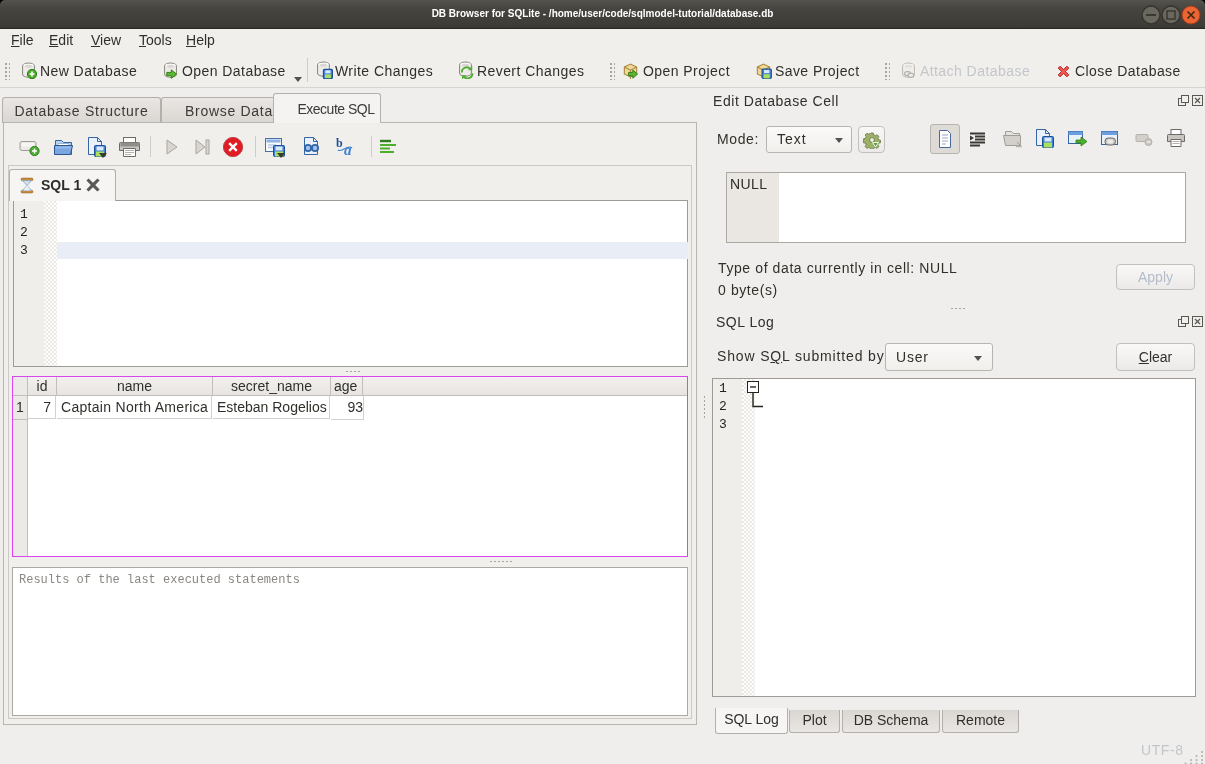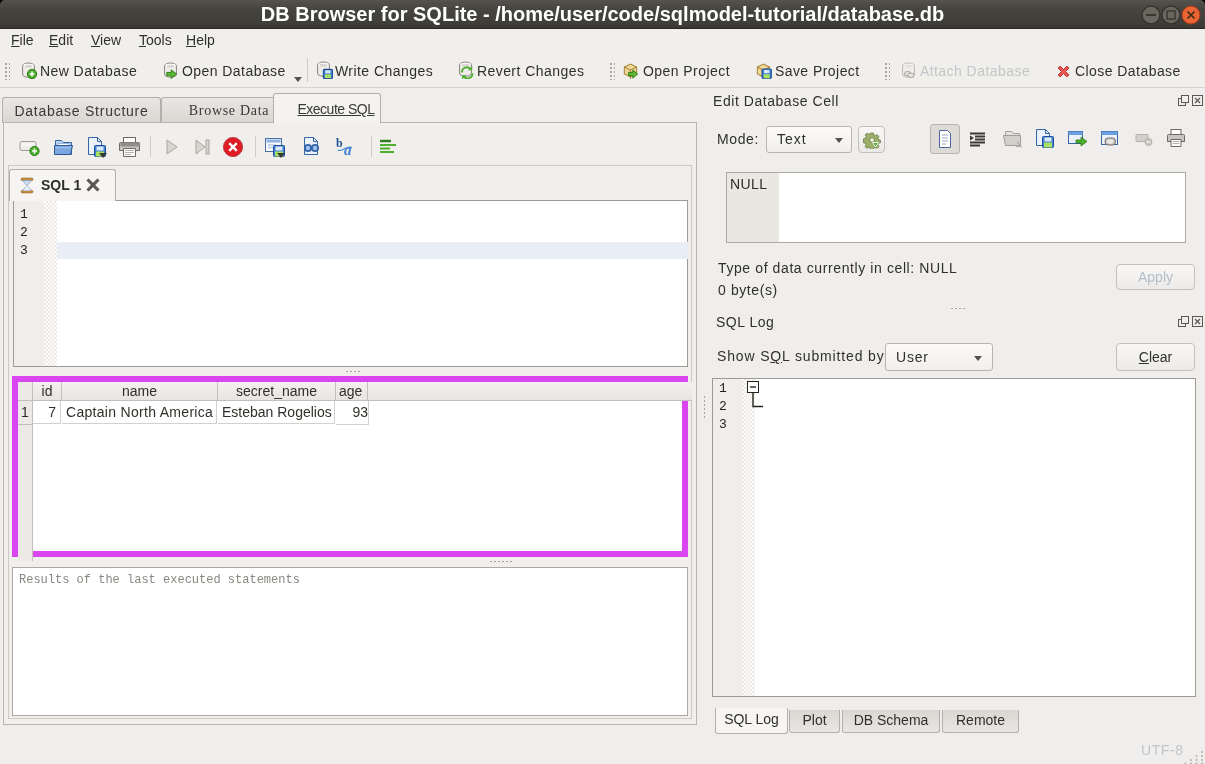--- a/index.html
+++ b/index.html
@@ -22,21 +22,21 @@
   .dots-h{position:absolute;height:3px;background-image:radial-gradient(circle,#aaa69f 0.9px,transparent 1.1px);background-size:4px 3px;}
   .dots-v{position:absolute;width:3px;background-image:radial-gradient(circle,#aaa69f 0.9px,transparent 1.1px);background-size:3px 4px;}
 </style>
 </head>
 <body>
 
 <div class="abs" style="left:0;top:0;width:1205px;height:10px;background:#000;"></div>
 <div class="abs" style="left:0;top:0;width:1205px;height:29px;
   background:linear-gradient(#55534d,#474540 30%,#3e3c37 90%,#393732);border-bottom:1px solid #282724;box-sizing:border-box;border-radius:5px 5px 0 0;">
   <div class="abs" style="left:0;top:0;width:100%;height:29px;line-height:28px;text-align:center;
-       color:#fff;font-weight:bold;font-size:20px;">DB Browser for SQLite - /home/user/code/sqlmodel-tutorial/database.db</div>
+       color:#fff;font-weight:bold;font-size:10px;">DB Browser for SQLite - /home/user/code/sqlmodel-tutorial/database.db</div>
 
   <svg class="abs" style="left:1139px;top:5px;" width="62" height="20" viewBox="0 0 62 20">
     <circle cx="12" cy="10" r="9" fill="#6a675f" stroke="#35332f" stroke-width="1.4"></circle>
     <rect x="7" y="9" width="10" height="2" fill="#3a382f"></rect>
     <circle cx="32" cy="10" r="9" fill="#6a675f" stroke="#35332f" stroke-width="1.4"></circle>
     <rect x="28" y="6" width="8" height="8" fill="none" stroke="#3a382f" stroke-width="1.5"></rect>
     <circle cx="52" cy="10" r="9" fill="#ec6434" stroke="#a33c17" stroke-width="1"></circle>
     <path d="M48.5 6.5 L55.5 13.5 M55.5 6.5 L48.5 13.5" stroke="#3c2c12" stroke-width="1.7"></path>
   </svg>
 </div>
@@ -120,25 +120,25 @@
       <rect x="7.6" y="10.6" width="5.4" height="3.8" rx="1.9" fill="#eceae6" stroke="#b6b2ad" stroke-width="1.2"></rect>
     </svg>
  <span style="margin-left:-1px;">Attach Database</span></div>
 <div class="tb-item" style="left:1056px;">
  <svg width="15" height="15" viewBox="0 0 15 15">
       <path d="M2.2 4.1 L4.1 2.2 L7.5 5.6 L10.9 2.2 L12.8 4.1 L9.4 7.5 L12.8 10.9 L10.9 12.8 L7.5 9.4 L4.1 12.8 L2.2 10.9 L5.6 7.5 Z" fill="#ee5a55" stroke="#b42320" stroke-width="1"></path>
     </svg>
  <span style="margin-left:0px;">Close Database</span></div>
 
 <div class="tab" style="left:2px;top:97px;width:159px;height:26px;line-height:26px;letter-spacing:0.75px;">Database Structure</div>
-<div class="tab" style="left:161px;top:97px;width:136px;height:26px;line-height:26px;letter-spacing:0.7px;font-family:Liberation Serif, serif;">Browse Data</div>
+<div class="tab" style="left:161px;top:97px;width:136px;height:26px;line-height:26px;letter-spacing:0.7px;">Browse Data</div>
 
 <div class="abs" style="left:3px;top:122px;width:694px;height:603px;border:1px solid #b9b5b1;box-sizing:border-box;background:#f1efec;"></div>
 <div class="abs" style="left:8px;top:165px;width:684px;height:554px;border:1px solid #cdc9c5;box-sizing:border-box;"></div>
-<div class="tab" style="left:273px;top:93px;width:108px;height:30px;line-height:30px;background:#f5f3f1;z-index:3;letter-spacing:-0.5px;padding-left:18px;text-decoration:underline;">Execute SQL</div>
+<div class="tab" style="left:273px;top:93px;width:108px;height:30px;line-height:30px;background:#f5f3f1;z-index:3;letter-spacing:-0.5px;padding-left:18px;">Execute SQL</div>
 
 <div class="abs" style="left:0px;top:134px;width:700px;height:26px;">
  <svg class="abs" style="left:19px;top:3px;" width="22" height="20" viewBox="0 0 22 20">
       <rect x="1" y="4.5" width="16" height="9" rx="2" fill="#eceae6" stroke="#a09c96"></rect>
       <rect x="2.5" y="6" width="13" height="3.5" rx="1.5" fill="#f7f6f4"></rect>
       <circle cx="15.5" cy="14" r="4.6" fill="#4caf2e" stroke="#2d7d18"></circle>
       <path d="M15.5 11.5v5M13 14h5" stroke="#fff" stroke-width="1.5"></path>
     </svg>
  <svg class="abs" style="left:52px;top:2px;" width="23" height="22" viewBox="0 0 23 22">
       <path d="M3.5 18.5v-14h6l2 2h8v12z" fill="#b9d2f2" stroke="#3465a4"></path>
@@ -220,21 +220,21 @@
 </div>
 
 <div class="abs" style="left:13px;top:200px;width:675px;height:167px;box-sizing:border-box;border:1px solid #9e9b97;background:#fff;z-index:1;">
  <div class="abs" style="left:0;top:0;width:30px;height:165px;background:#f0eeeb;"></div>
  <div class="abs hatch" style="left:30px;top:0;width:13px;height:165px;"></div>
  <div class="abs" style="left:43px;top:40.5px;width:631px;height:17.5px;background:#e9edf6;"></div>
  <div class="abs mono" style="left:0px;top:5px;width:26px;text-align:left;padding-left:6px;color:#24241f;line-height:18px;font-size:13px;">1<br>2<br>3</div>
 </div>
 <div class="dots-h" style="left:345px;top:370px;width:16px;"></div>
 
-<div class="abs" style="left:12px;top:376px;width:676px;height:181px;box-sizing:border-box;border:6px solid #d946ef;background:#fff;">
+<div class="abs" style="left:12px;top:376px;width:676px;height:181px;box-sizing:border-box;border:1px solid #d946ef;background:#fff;">
  <div class="abs" style="left:0;top:0;width:674px;height:18px;background:linear-gradient(#f3f1ef,#e7e4e1);border-bottom:1px solid #c2beba;"></div>
  <div class="abs" style="left:0;top:0;width:14px;height:179px;background:#eceae6;border-right:1px solid #c2beba;"></div>
  <div class="abs" style="left:0;top:0;width:14px;height:18px;border-bottom:1px solid #c2beba;"></div>
 
  <div class="abs" style="left:15px;top:0px;width:28px;height:18px;line-height:18px;text-align:center;border-right:1px solid #c2beba;">id</div>
  <div class="abs" style="left:44px;top:0px;width:155px;height:18px;line-height:18px;text-align:center;border-right:1px solid #c2beba;">name</div>
  <div class="abs" style="left:200px;top:0px;width:117px;height:18px;line-height:18px;text-align:center;border-right:1px solid #c2beba;">secret_name</div>
  <div class="abs" style="left:318px;top:0px;width:32px;height:18px;line-height:18px;border-right:1px solid #c2beba;padding-left:3px;box-sizing:border-box;">age</div>
 
  <div class="abs" style="left:0px;top:19px;width:14px;height:23px;line-height:23px;text-align:center;border-bottom:1px solid #c2beba;color:#2c2c28;">1</div>

